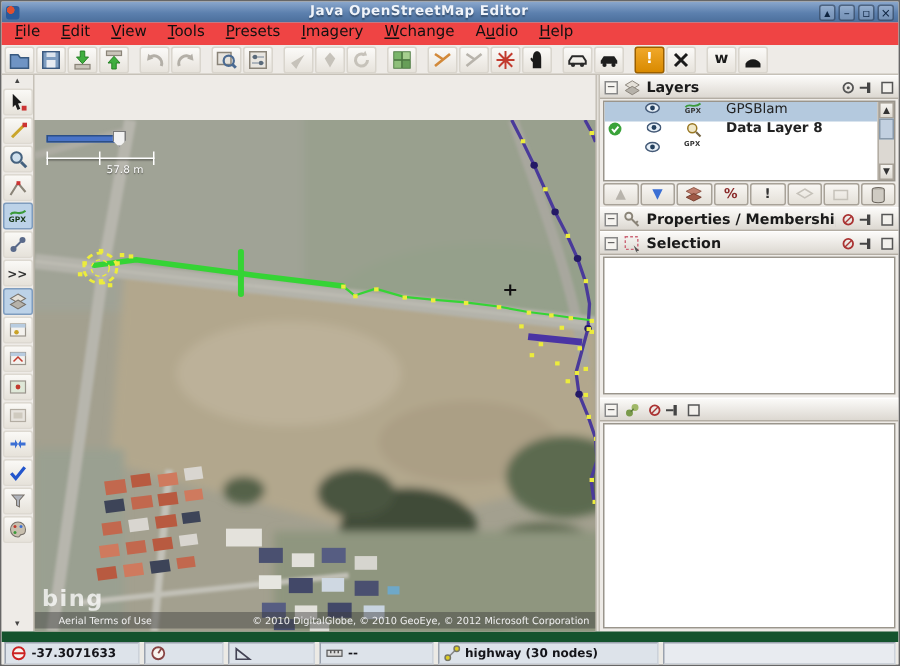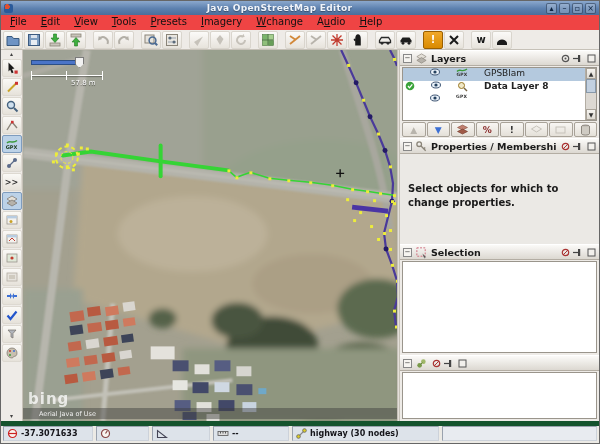--- a/index.html
+++ b/index.html
@@ -31,21 +31,21 @@
   .content{flex:1;display:flex;min-height:0;}
   .lefttools{width:22px;flex:0 0 22px;background:#eeebe7;border-right:1px solid #c6c1b8;
     display:flex;flex-direction:column;align-items:center;gap:1px;padding:1px 0;}
   .lt-collapse{width:18px;height:7px;font-size:6px;line-height:6px;text-align:center;color:#444;}
   .ltbtn{width:20px;height:18px;flex:0 0 18px;display:flex;align-items:center;justify-content:center;
     border:1px solid #ddd9d1;border-radius:2px;background:linear-gradient(#faf9f6,#e6e2da);}
   .ltbtn.active{background:#bcd2e8;border-color:#7e9cbe;}
   .ltbtn .g{font-size:8px;font-weight:bold;color:#333;}
   .gpxlbl{font-size:5px;font-weight:bold;color:#1a3a1a;line-height:4px;display:block;}
   
-  .map{flex:1;position:relative;overflow:hidden;background:#a39f90;min-width:0;}
+  .map{flex:1;position:relative;overflow:hidden;background:#a39f90;min-width:0;margin-top:30px;}
   .map svg.scene{position:absolute;inset:0;width:100%;height:100%;display:block;}
   .zoomslider{position:absolute;left:8px;top:10px;width:50px;height:5px;background:#4a74c8;
     border:1px solid #2c4f86;}
   .zoommarker{position:absolute;left:52px;top:7px;width:9px;height:11px;background:#f2f2f2;
     border:1px solid #7a7a7a;clip-path:polygon(0 0,100% 0,100% 60%,50% 100%,0 60%);}
   .scalebar{position:absolute;left:8px;top:21px;width:72px;height:10px;}
   .scaleline{position:absolute;left:0;top:4px;width:72px;height:1px;background:#fff;box-shadow:0 1px 1px rgba(0,0,0,.4);}
   .scaletick{position:absolute;top:0;width:1px;height:9px;background:#fff;}
   .scalelabel{position:absolute;left:40px;top:8px;color:#fff;font-size:7px;text-shadow:0 1px 1px rgba(0,0,0,.6);white-space:nowrap;}
   .binglogo{position:absolute;left:5px;bottom:13px;color:rgba(255,255,255,.75);font-size:15px;
@@ -80,22 +80,22 @@
     color:#333;border:1px solid #a8a298;background:linear-gradient(#f8f6f3,#e4e0d8);border-radius:2px;}
   .lyrbtn.disabled{color:#b8b4ac;}
   .lyrbtn.blue{color:#3b6fd4;}
   .lyrbtn.red{color:#8a2a2a;}
   .props-body{height:90px;flex:0 0 90px;background:#ebe9e5;padding:28px 8px 0 8px;
     font-size:10px;font-weight:bold;color:#1a1a1a;line-height:1.35;}
   .white-body{margin:1px 2px 2px;background:#fff;border:1px solid #9a958c;}
   .sel-body{height:92px;flex:0 0 92px;}
   .cmd-body{flex:1;}
   
-  .statusbar{height:22px;flex:0 0 22px;display:flex;align-items:flex-start;gap:3px;padding:0 2px;
-    background:#eceae5;border-top:5px solid #14532d;}
+  .statusbar{height:22px;flex:0 0 22px;display:flex;align-items:flex-end;gap:3px;padding:0 2px;
+    background:#eceae5;border-top:7px solid #14532d;}
   .sfield{height:15px;display:flex;align-items:center;gap:3px;padding:0 3px;background:#dde3ea;
     border:1px solid;border-color:#9aa2ae #ccd2da #ccd2da #9aa2ae;font-size:8px;font-weight:bold;
     color:#15151a;white-space:nowrap;overflow:hidden;}
   .w-lat{width:90px;flex:0 0 90px;} .w-lon{width:92px;flex:0 0 92px;}
   .w-hdg{width:53px;flex:0 0 53px;} .w-ang{width:58px;flex:0 0 58px;}
   .w-dst{width:76px;flex:0 0 76px;} .w-obj{width:147px;flex:0 0 147px;}
   .sfield.helper{flex:1;background:#e8ebf0;}
 </style>
 </head>
 <body>
@@ -512,21 +512,22 @@
       <div class="zoommarker"></div>
       <div class="scalebar">
         <div class="scaleline"></div>
         <div class="scaletick" style="left:0;"></div>
         <div class="scaletick" style="left:35px;"></div>
         <div class="scaletick" style="left:71px;"></div>
         <div class="scalelabel">57.8 m</div>
       </div>
       <div class="binglogo">bing</div>
       <div class="attrib">
-        <span>Aerial   Java of Use</span>
+        <span>Aerial   Terms of Use</span>
+        <span>© 2010 DigitalGlobe, © 2010 GeoEye, © 2012 Microsoft Corporation</span>
       </div>
     </div>
 
     <div class="splitter"></div>
 
     <div class="rightpanel">
 
       <div>
         <div class="panel-header">
           <span class="collapse-box">−</span>
@@ -649,21 +650,20 @@
                 <line x1="0" y1="4.5" x2="5" y2="4.5" stroke="#444" stroke-width="1.2"></line>
                 <rect x="5" y="1" width="2.2" height="7" fill="#444"></rect>
               </svg>
             </span>
           <span class="ph-btn">
               <svg width="9" height="9" viewBox="0 0 9 9">
                 <rect x="1" y="1" width="7" height="7" fill="#f2f0ec" stroke="#555"></rect>
               </svg>
             </span>
         </div>
-        <div class="props-body">Select objects for which to change properties.</div>
       </div>
 
       <div style="display:flex;flex-direction:column;">
         <div class="panel-header">
           <span class="collapse-box">−</span>
           <svg width="13" height="13" viewBox="0 0 14 14">
               <rect x="2" y="2" width="9" height="9" fill="none" stroke="#cc6677" stroke-dasharray="2,1.5"></rect>
               <path d="M8 8l4 4-1.8.4L11 14l-1.4-1.6z" fill="#555"></path>
             </svg>
           <span class="panel-title">Selection</span>

